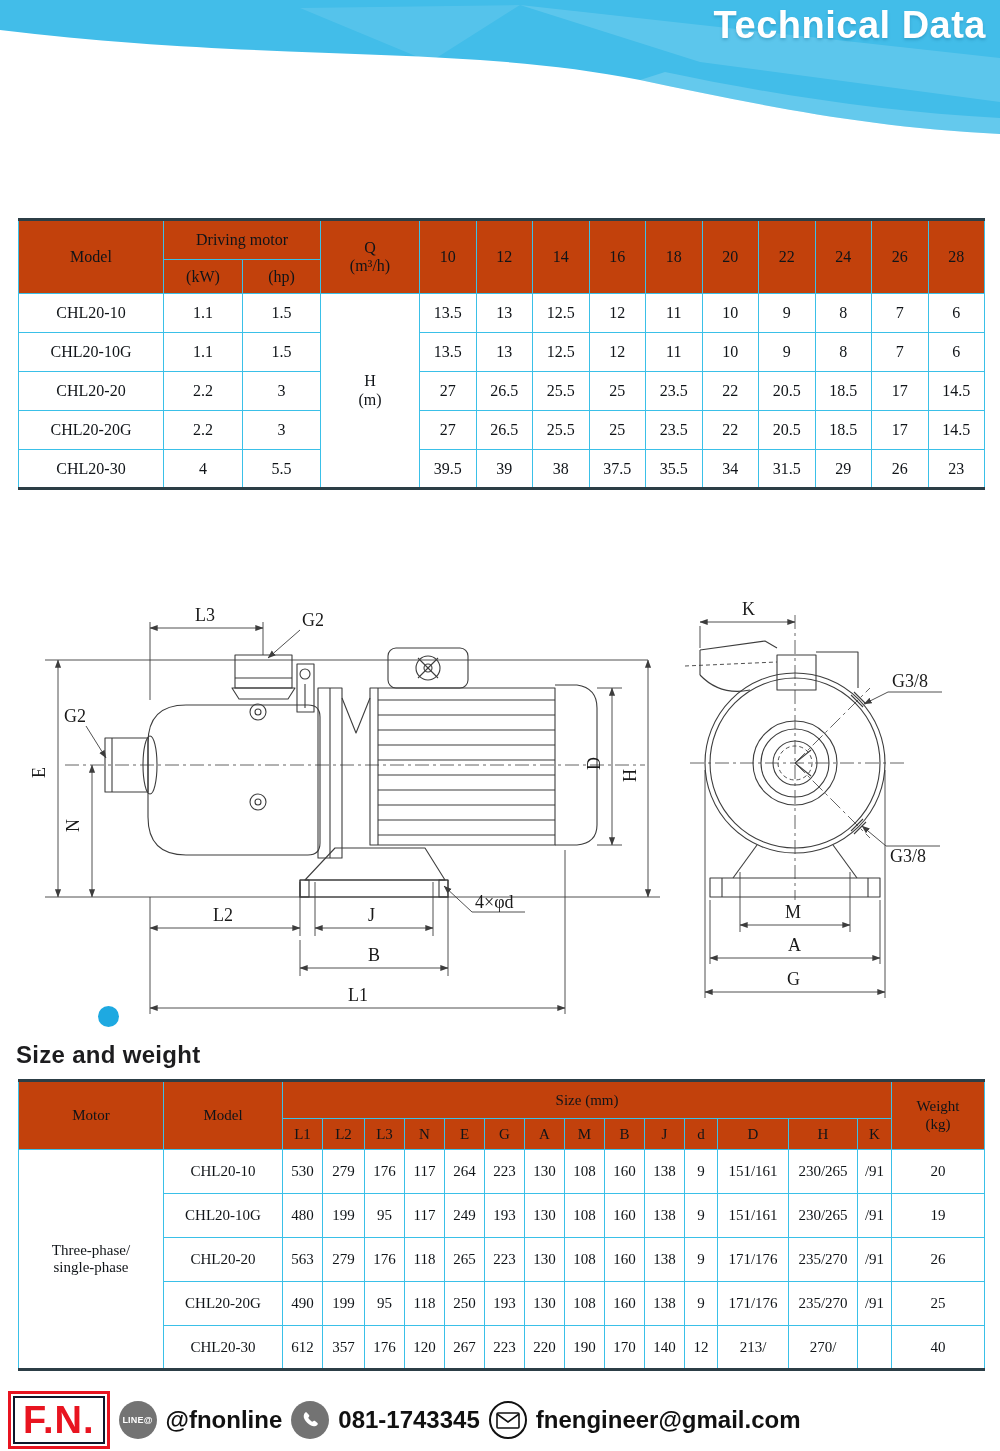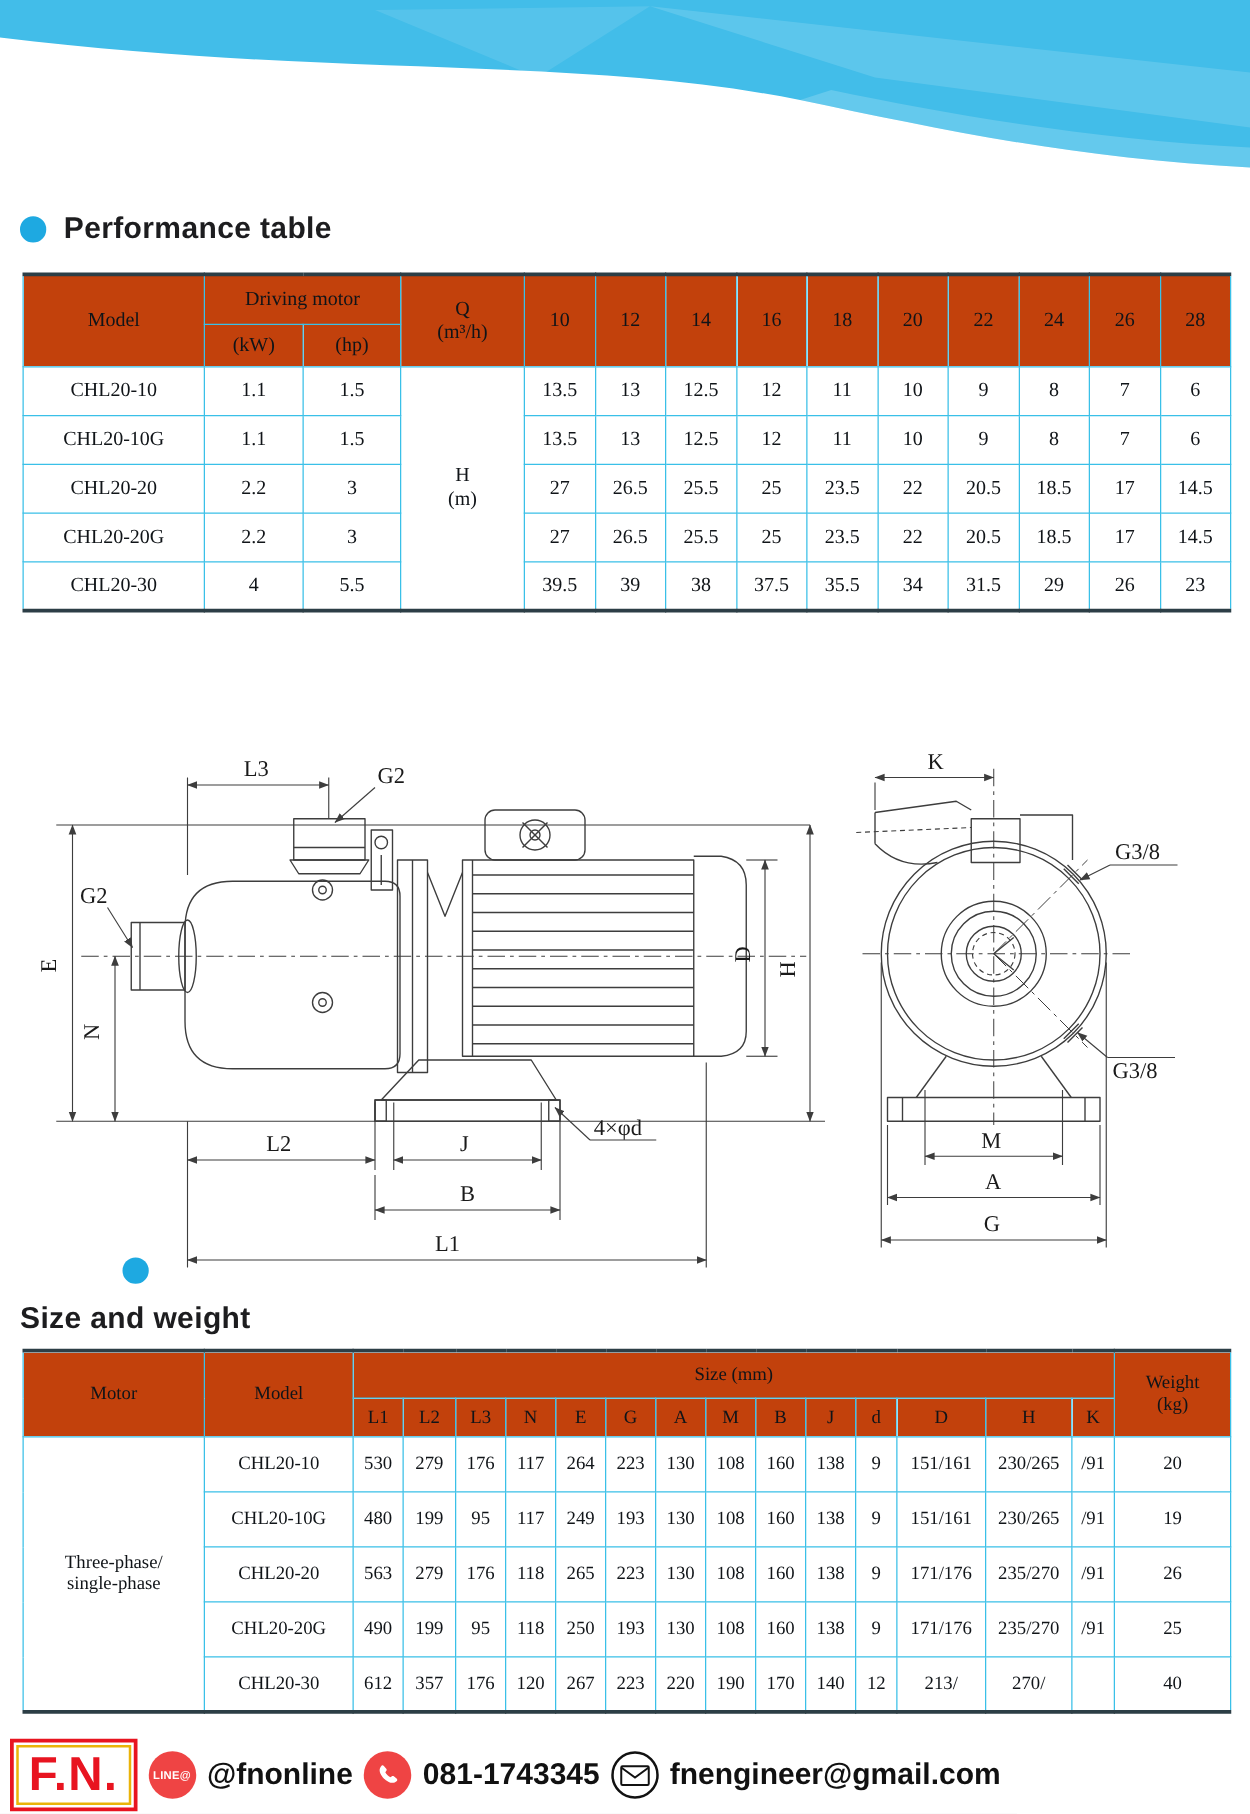--- a/index.html
+++ b/index.html
@@ -39,48 +39,45 @@
   .obj{stroke:#3d3d3d;stroke-width:1.1;fill:none;stroke-linejoin:round;}
   .dim{stroke:#3d3d3d;stroke-width:.9;fill:none;}
   .cl{stroke:#3d3d3d;stroke-width:.8;fill:none;stroke-dasharray:14 4 3 4;}
   .dash{stroke:#3d3d3d;stroke-width:.9;fill:none;stroke-dasharray:4 3;}
   .lbl{font-family:"Liberation Serif",serif;font-size:18px;fill:#1a1a1a;}
 
   
   .footer{position:absolute;left:0;top:1389px;width:1000px;height:62px;background:#fff;
           display:flex;align-items:center;gap:9px;padding-left:8px;box-sizing:border-box;white-space:nowrap;}
   .fn-box{border:3px solid #e81420;padding:2px;flex:0 0 auto;}
-  .fn-box-inner{border:2px solid #eab308;padding:0 8px;font-size:38px;font-weight:800;
+  .fn-box-inner{border:2px solid #0f172a;padding:0 8px;font-size:38px;font-weight:800;
                 color:#e81420;line-height:44px;letter-spacing:1px;}
   .company{color:#e81420;font-size:25px;font-weight:700;text-shadow:0 0 4px rgba(232,20,32,.45);}
-  .circle-badge{width:38px;height:38px;border-radius:50%;background:#ef4444;display:flex;
+  .circle-badge{width:38px;height:38px;border-radius:50%;background:#737373;display:flex;
                 align-items:center;justify-content:center;flex:0 0 auto;text-align:right;}
   .line-txt{color:#fff;font-size:9px;font-weight:800;letter-spacing:.2px;}
   .env-badge{width:38px;height:38px;border-radius:50%;border:2.5px solid #111;box-sizing:border-box;
              display:flex;align-items:center;justify-content:center;flex:0 0 auto;background:#fff;}
   .contact{color:#111;font-size:24px;font-weight:700;}
 </style>
 </head>
 <body>
 
 <div class="page">
 
   <div class="hdr">
     <svg width="1000" height="150" viewBox="0 0 1000 150">
       <path d="M0,0 H1000 V134 C860,127 750,103 640,80 C460,44 270,63 0,30 Z" fill="#42bde9"></path>
       <path d="M520,5 L1000,58 L1000,102 L700,62 Z" fill="#ffffff" opacity="0.14"></path>
       <path d="M640,80 C750,103 860,127 1000,134 L1000,118 C880,112 760,92 665,72 Z" fill="#ffffff" opacity="0.18"></path>
       <path d="M300,8 L520,5 L430,62 Z" fill="#ffffff" opacity="0.10"></path>
     </svg>
+    <div class="hdr-title">Technical Data</div>
   </div>
 
-  <div class="section" id="sec-perf">
-    <span class="bullet"></span>
-    <span class="section-label">Performance table</span>
-  </div>
   <div class="section" id="sec-size">
     <span class="bullet"></span>
     <span class="section-label">Size and weight</span>
   </div>
 
   <table class="dtable" id="perf-table">
     <colgroup>
         <col style="width:145px">
         <col style="width:79px">
         <col style="width:78px">

